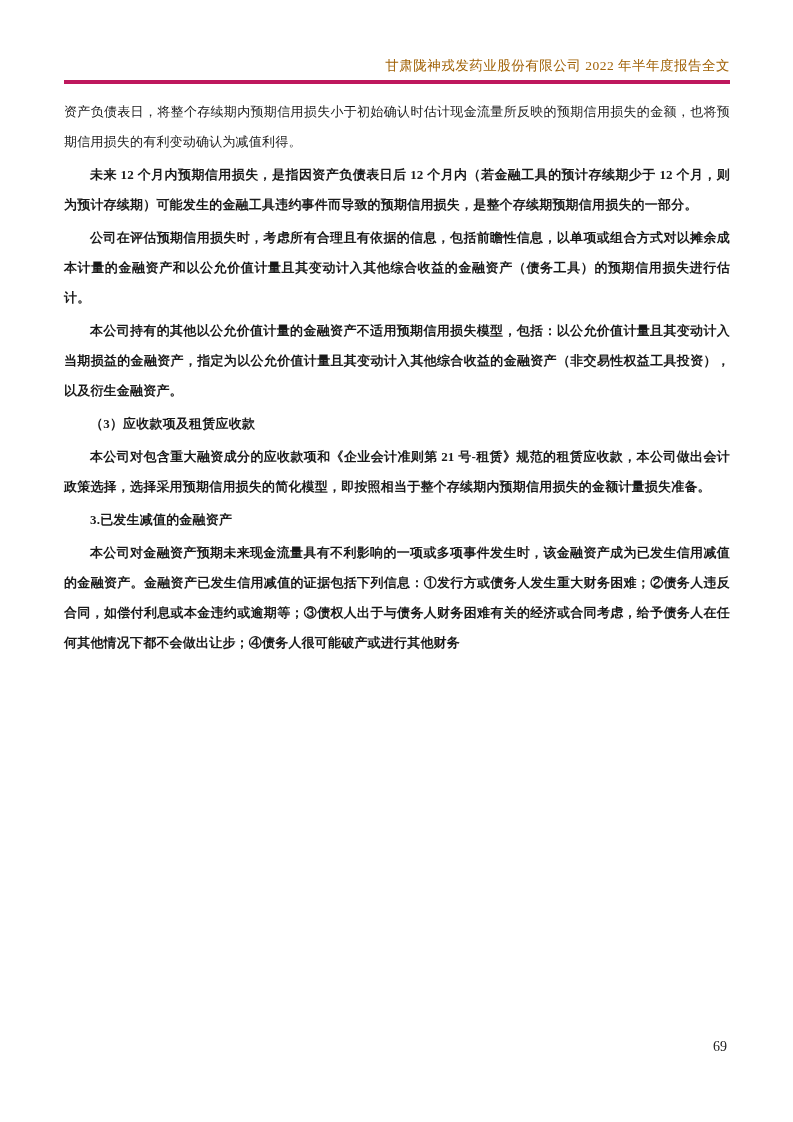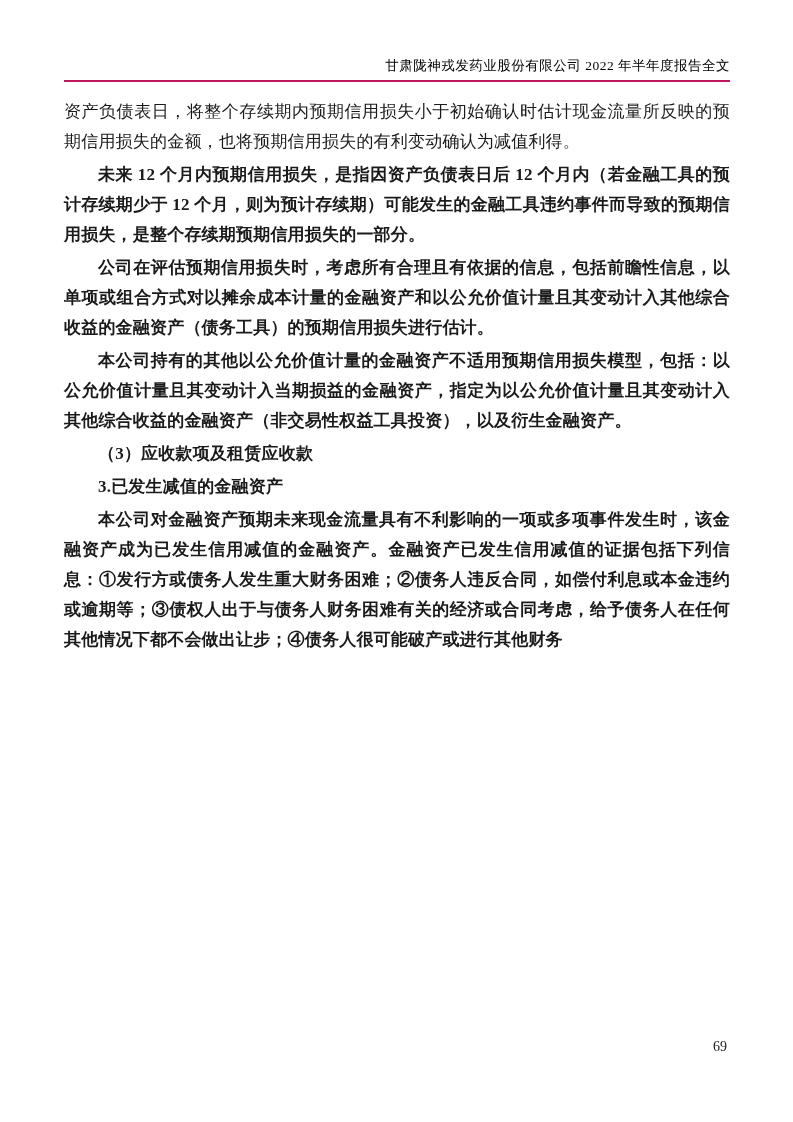--- a/index.html
+++ b/index.html
@@ -19,29 +19,29 @@
   .header {
     position: absolute;
     left: 64px;
     width: 666px;
     top: 57px;
     text-align: right;
     font-size: 13.5px;
     line-height: 17px;
     letter-spacing: 0.5px;
     padding-bottom: 6px;
-    border-bottom: 2px solid #be185d;
-    color: #000000;
+    border-bottom: 4px solid #be185d;
+    color: #a16207;
   }
   .body-text {
     position: absolute;
     left: 64px;
     width: 666px;
     top: 97px;
-    font-size: 17px;
+    font-size: 13px;
     line-height: 30px;
     text-align: justify;
     text-align-last: left;
     letter-spacing: 0.2px;
   }
   .body-text p.para {
     margin: 0 0 3px 0;
     padding: 0;
   }
   .body-text p.para.indent {
@@ -63,17 +63,18 @@
 <div class="page">
   <div class="header">
     <span>甘肃陇神戎发药业股份有限公司 2022 年半年度报告全文</span>
   </div>
   <div class="body-text" id="body-text">
       <p class="para">资产负债表日，将整个存续期内预期信用损失小于初始确认时估计现金流量所反映的预期信用损失的金额，也将预期信用损失的有利变动确认为减值利得。</p>
       <p class="para indent">未来 12 个月内预期信用损失，是指因资产负债表日后 12 个月内（若金融工具的预计存续期少于 12 个月，则为预计存续期）可能发生的金融工具违约事件而导致的预期信用损失，是整个存续期预期信用损失的一部分。</p>
       <p class="para indent">公司在评估预期信用损失时，考虑所有合理且有依据的信息，包括前瞻性信息，以单项或组合方式对以摊余成本计量的金融资产和以公允价值计量且其变动计入其他综合收益的金融资产（债务工具）的预期信用损失进行估计。</p>
       <p class="para indent">本公司持有的其他以公允价值计量的金融资产不适用预期信用损失模型，包括：以公允价值计量且其变动计入当期损益的金融资产，指定为以公允价值计量且其变动计入其他综合收益的金融资产（非交易性权益工具投资），以及衍生金融资产。</p>
       <p class="para indent">（3）应收款项及租赁应收款</p>
+      <p class="para indent">本公司对包含重大融资成分的应收款项和《企业会计准则第 21 号-租赁》规范的租赁应收款，本公司做出会计政策选择，选择采用预期信用损失的简化模型，即按照相当于整个存续期内预期信用损失的金额计量损失准备。</p>
       <p class="para indent">3.已发生减值的金融资产</p>
       <p class="para indent">本公司对金融资产预期未来现金流量具有不利影响的一项或多项事件发生时，该金融资产成为已发生信用减值的金融资产。金融资产已发生信用减值的证据包括下列信息：①发行方或债务人发生重大财务困难；②债务人违反合同，如偿付利息或本金违约或逾期等；③债权人出于与债务人财务困难有关的经济或合同考虑，给予债务人在任何其他情况下都不会做出让步；④债务人很可能破产或进行其他财务</p>
     </div>
   <div class="page-number">69</div>
 </div>
 
 </body></html>

